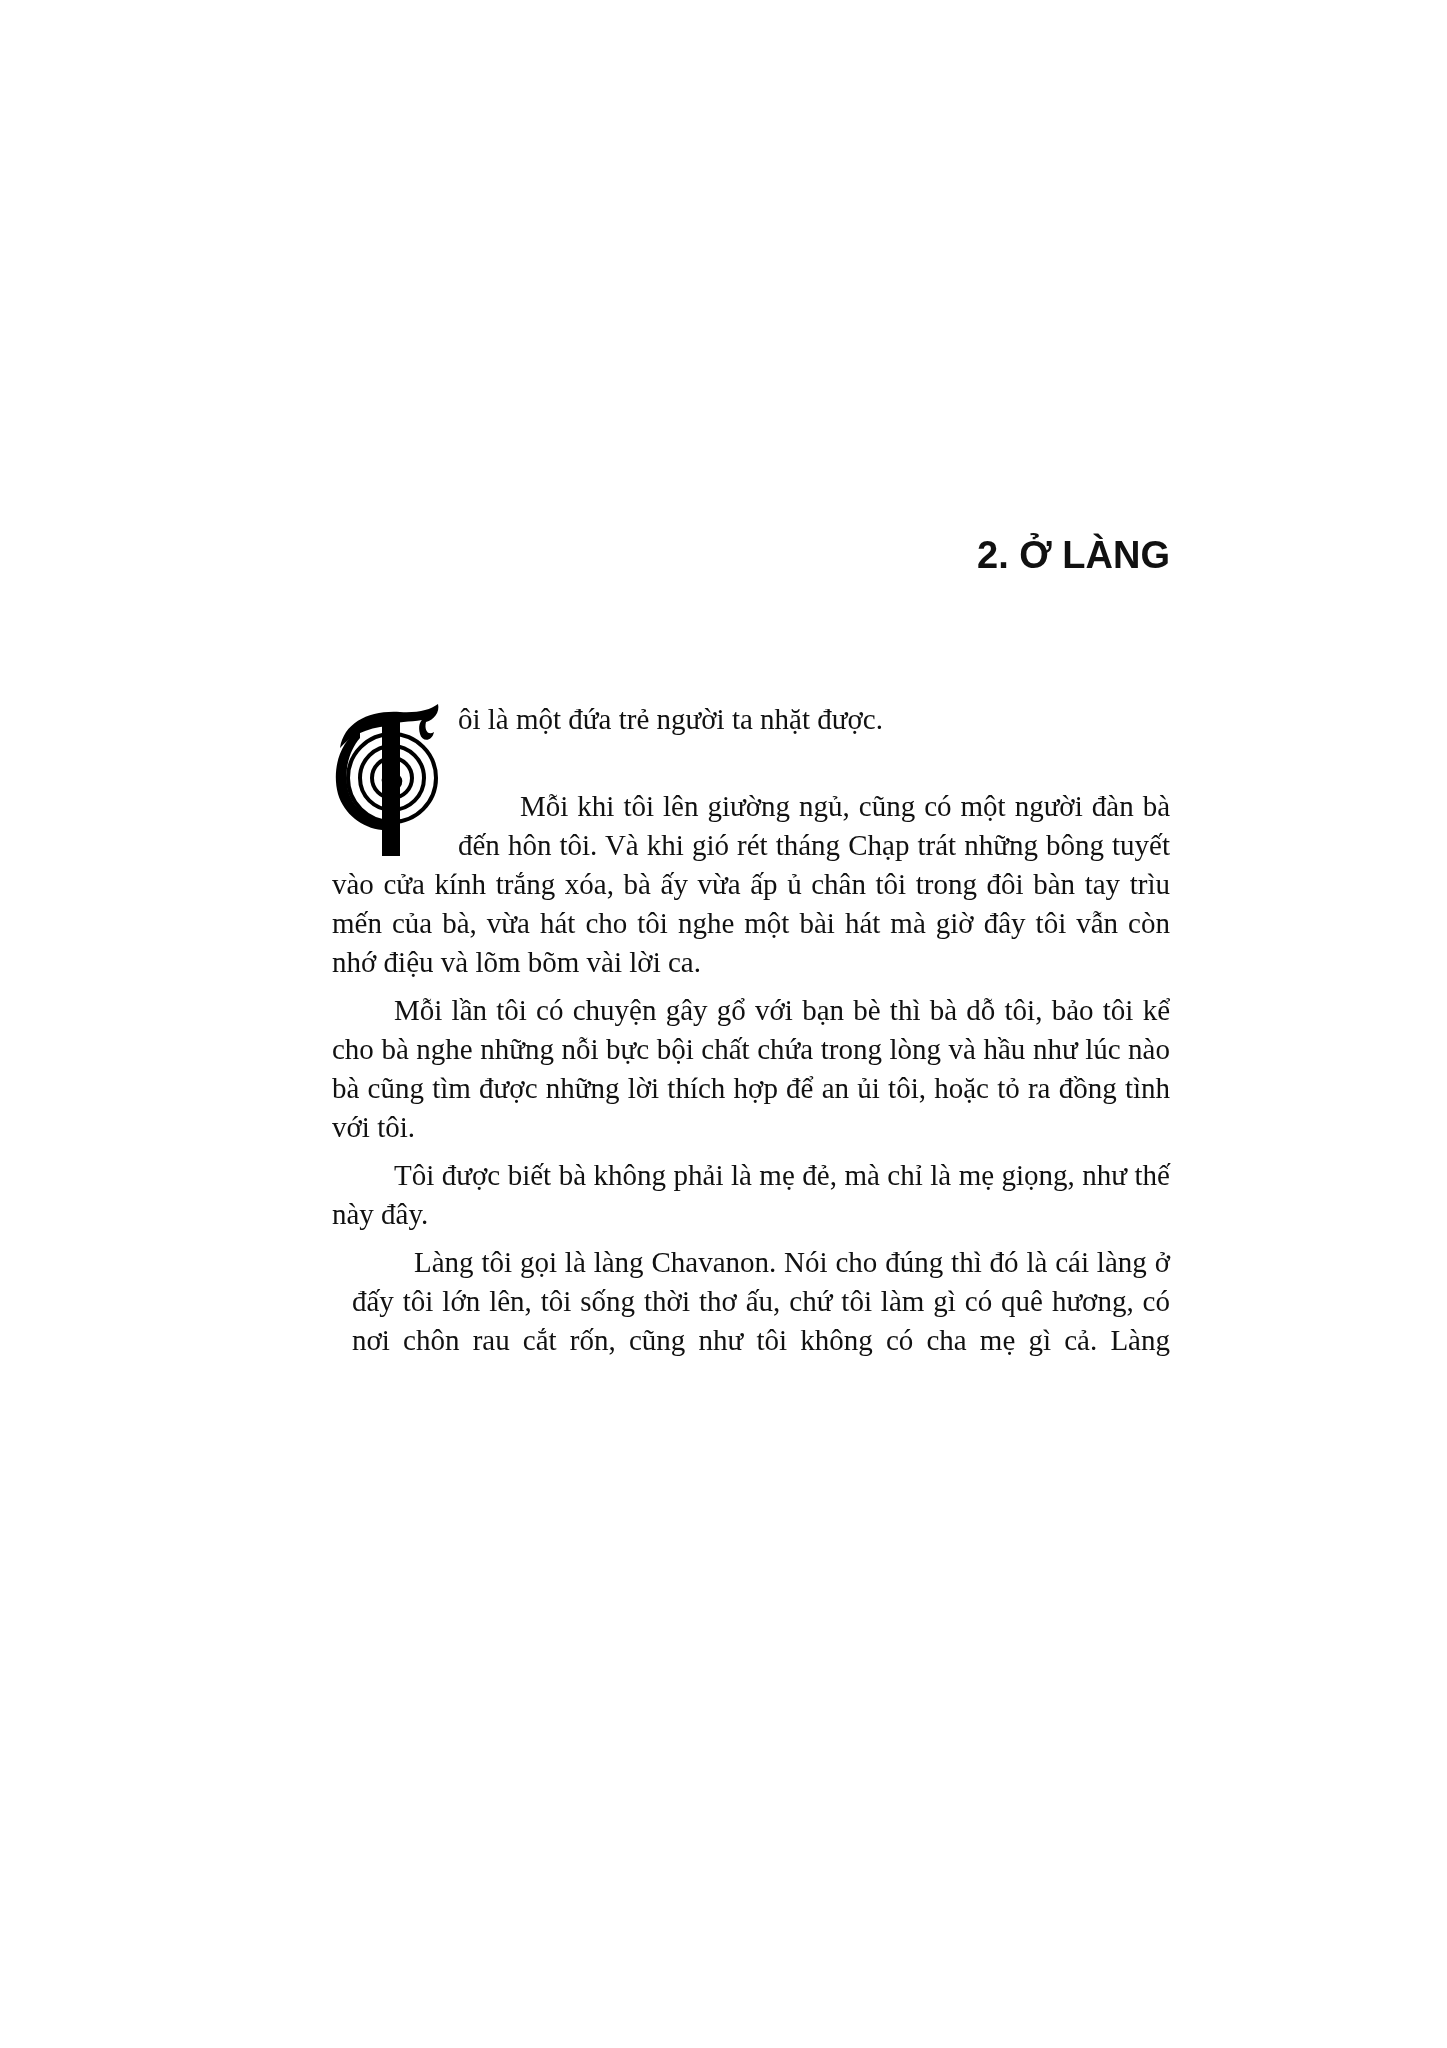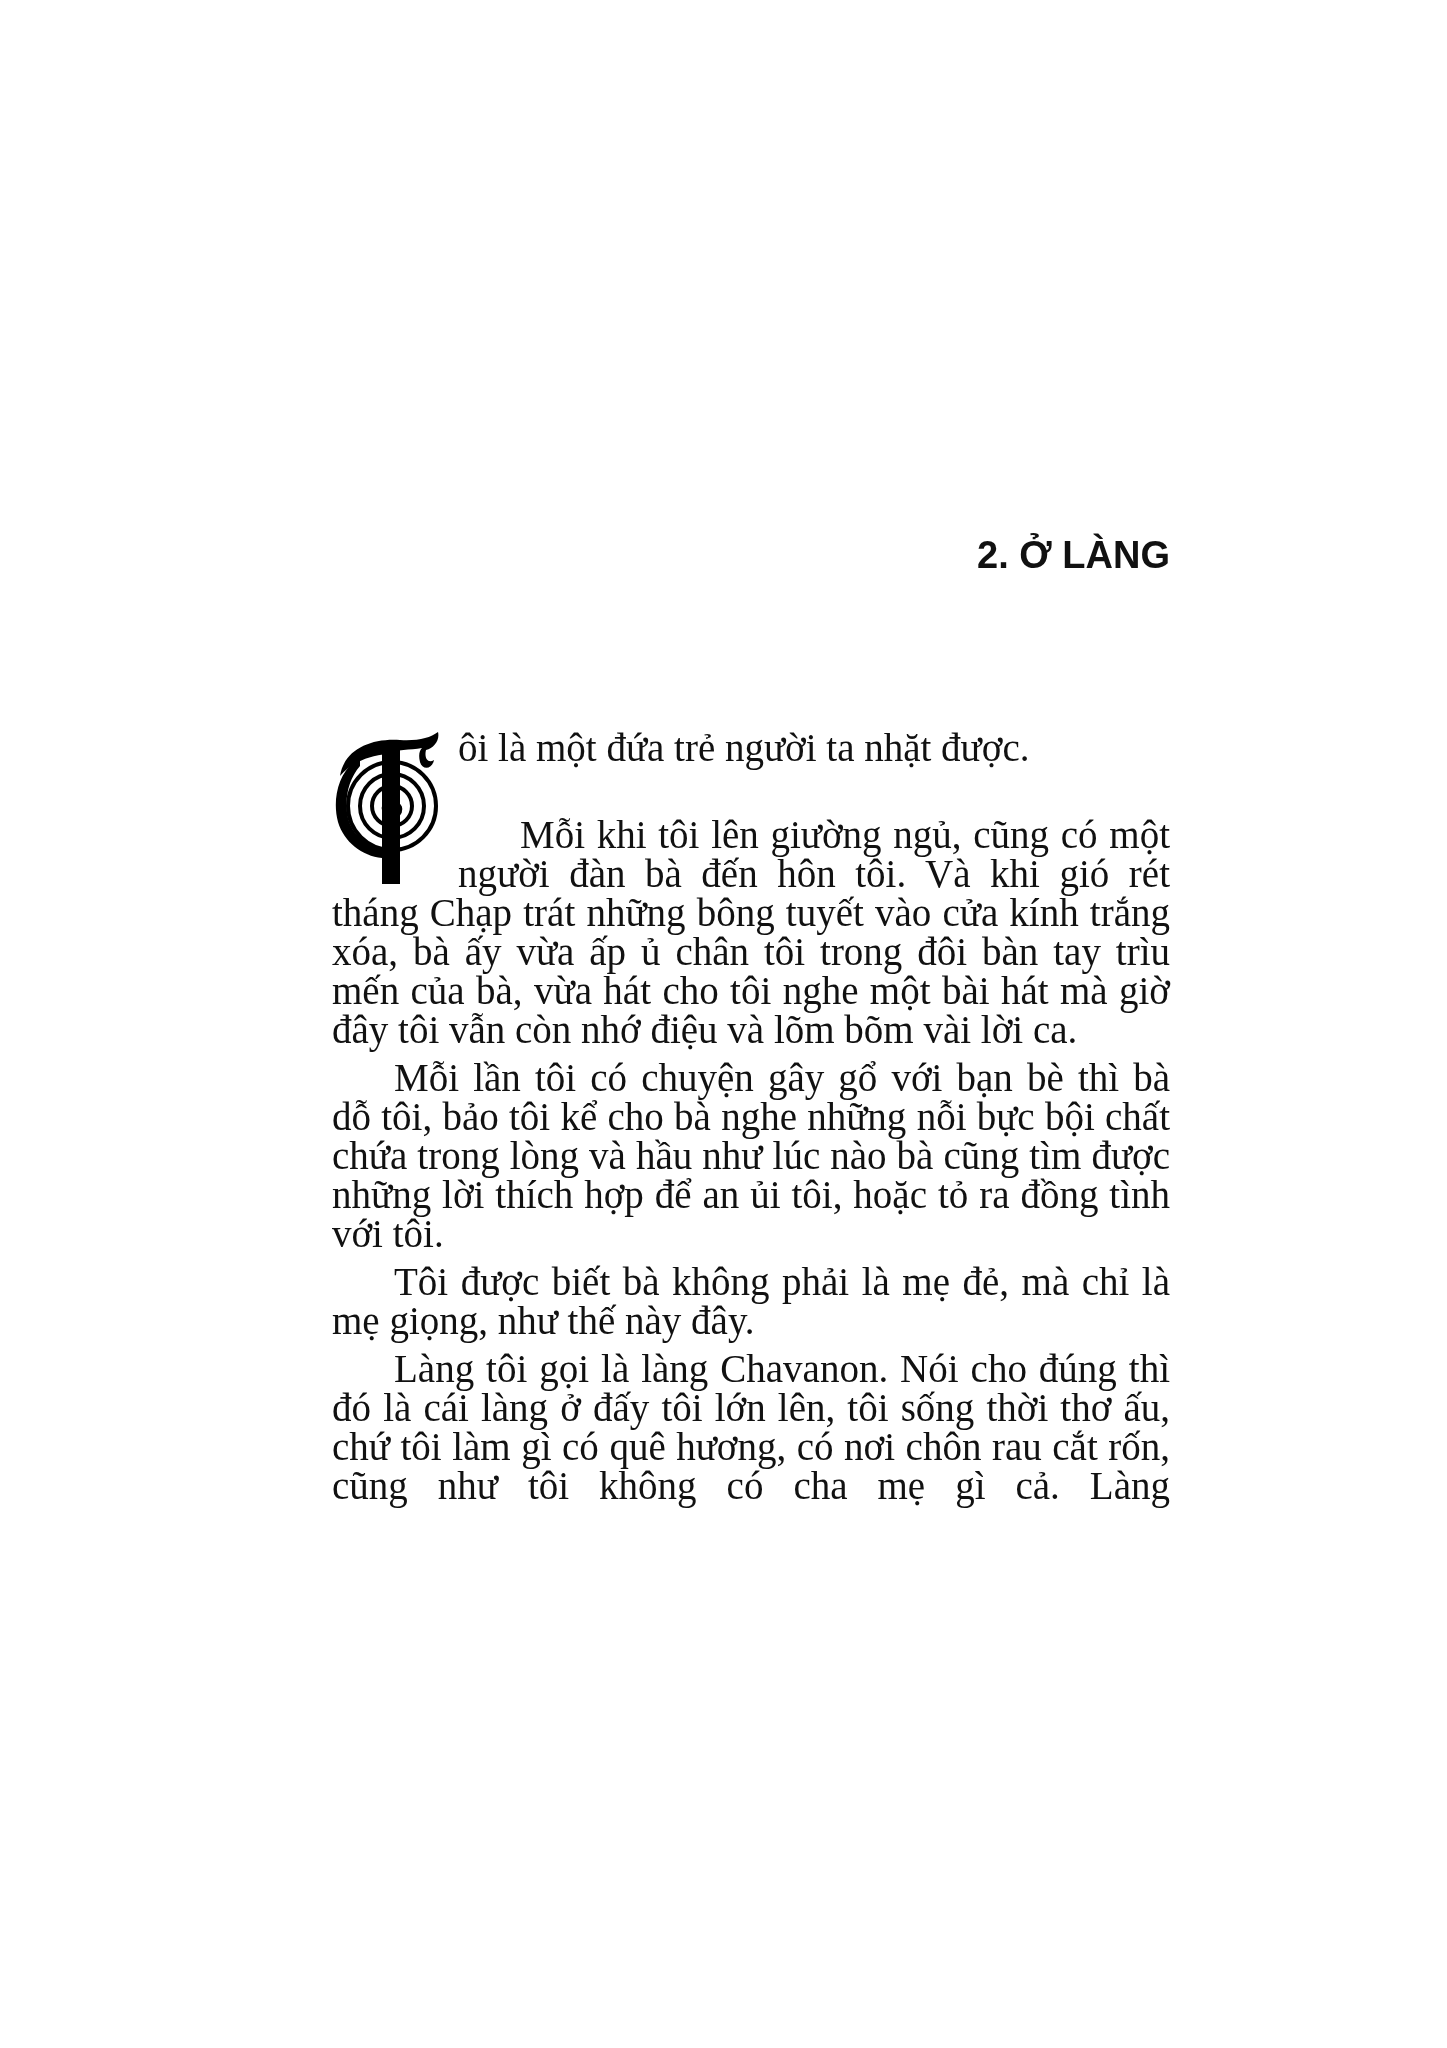--- a/index.html
+++ b/index.html
@@ -4,22 +4,22 @@
 <style>
   html, body { margin: 0; padding: 0; background: #ffffff; }
   body { width: 1447px; height: 2048px; position: relative; overflow: hidden; }
   .page { position: absolute; left: 0; top: 0; width: 1447px; height: 2048px; background: #fff; }
   .chapter-title {
     position: absolute; right: 277px; top: 534px;
     font-family: "Liberation Sans", sans-serif; font-weight: bold;
     font-size: 38px; color: #111; letter-spacing: 0px; margin: 0;
   }
   .body-text {
-    position: absolute; left: 332px; top: 728px; width: 838px;
-    font-family: "Liberation Serif", serif; font-size: 39px; line-height: 39px;
+    position: absolute; left: 332px; top: 700px; width: 838px;
+    font-family: "Liberation Serif", serif; font-size: 29px; line-height: 39px;
     color: #111; text-align: justify;
   }
   .body-text p { margin: 0 0 9px 0; text-indent: 62px; text-align: justify; text-align-last: left; }
   .body-text p.first { text-indent: 0; }
   .dropcap {
     float: left; width: 118px; height: 156px; margin: 2px 10px 0 -2px; position: relative;
   }
   .dropcap svg { position: absolute; left: 0; top: 0; }
   .first-line { display: block; margin-left: 0; }
   .indent-line { text-indent: 62px; }
@@ -43,15 +43,15 @@
         <circle cx="62" cy="76" r="44" fill="none" stroke="#000" stroke-width="4"></circle>
         <circle cx="62" cy="76" r="32" fill="none" stroke="#000" stroke-width="4"></circle>
         <circle cx="62" cy="76" r="20" fill="none" stroke="#000" stroke-width="4"></circle>
         <path d="M62 76 C 70 70, 74 82, 66 86 C 58 90, 50 80, 56 72" fill="none" stroke="#000" stroke-width="4"></path>
       </svg>
     </div>
     <p class="first"><span class="first-line">ôi là một đứa trẻ người ta nhặt được.</span><span class="indent-line" style="display:inline-block;width:62px;"></span></p>
     <p>Mỗi khi tôi lên giường ngủ, cũng có một người đàn bà đến hôn tôi. Và khi gió rét tháng Chạp trát những bông tuyết vào cửa kính trắng xóa, bà ấy vừa ấp ủ chân tôi trong đôi bàn tay trìu mến của bà, vừa hát cho tôi nghe một bài hát mà giờ đây tôi vẫn còn nhớ điệu và lõm bõm vài lời ca.</p>
     <p>Mỗi lần tôi có chuyện gây gổ với bạn bè thì bà dỗ tôi, bảo tôi kể cho bà nghe những nỗi bực bội chất chứa trong lòng và hầu như lúc nào bà cũng tìm được những lời thích hợp để an ủi tôi, hoặc tỏ ra đồng tình với tôi.</p>
     <p>Tôi được biết bà không phải là mẹ đẻ, mà chỉ là mẹ giọng, như thế này đây.</p>
-    <p style="text-align-last: justify;">Làng tôi gọi là làng Chavanon. Nói cho đúng thì đó là cái làng ở đấy tôi lớn lên, tôi sống thời thơ ấu, chứ tôi làm gì có quê hương, có nơi chôn rau cắt rốn, cũng như tôi không có cha mẹ gì cả. Làng</p>
+    <p style="text-align-last: justify; margin-left: 20px;">Làng tôi gọi là làng Chavanon. Nói cho đúng thì đó là cái làng ở đấy tôi lớn lên, tôi sống thời thơ ấu, chứ tôi làm gì có quê hương, có nơi chôn rau cắt rốn, cũng như tôi không có cha mẹ gì cả. Làng</p>
   </div>
 </div>
 
 </body></html>

